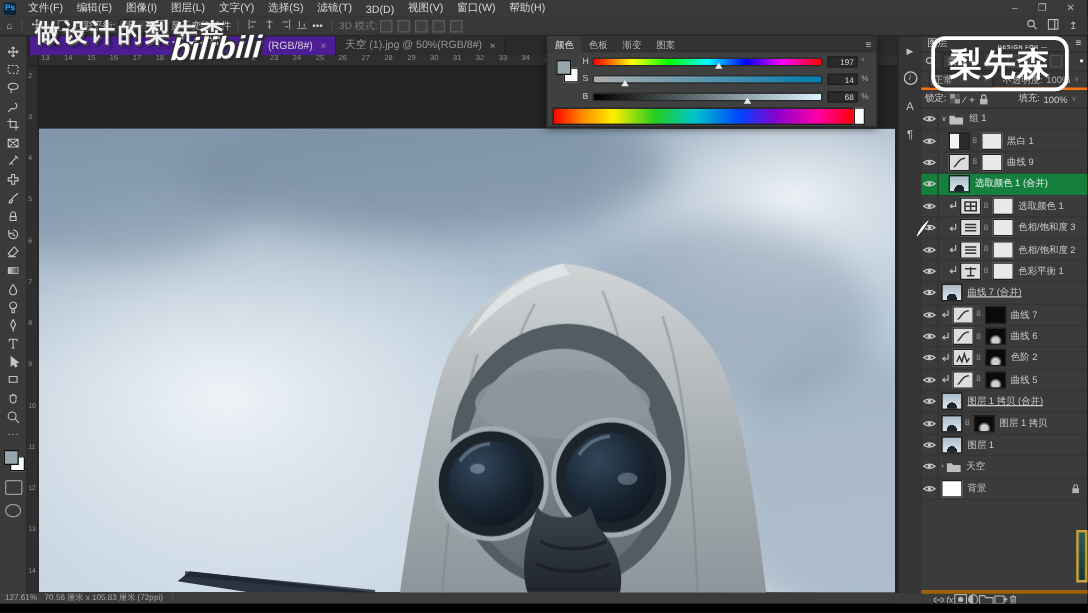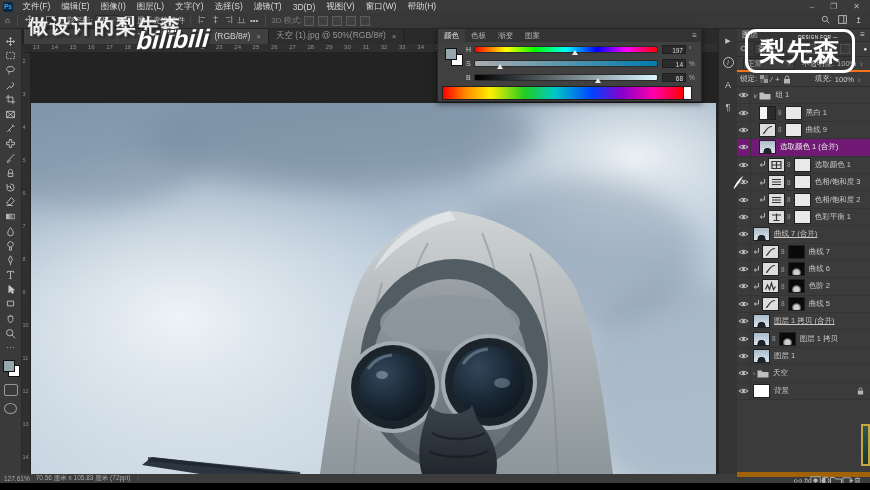--- a/index.html
+++ b/index.html
@@ -20,21 +20,21 @@
   .cb{width:7px;height:7px;border:1px solid #8a8a8a;background:#303030;margin:0 3px 0 6px;}
   .dd{background:#444;border:1px solid #2a2a2a;border-radius:1px;height:10px;padding:0 3px;display:flex;align-items:center;gap:3px;margin-left:3px;}
   .gray{color:#7d7d7d;}
   .obicon{margin:0 2px;color:#c7c7c7;}
   .i3d{width:8px;height:8px;border:1px solid #5c5c5c;margin:0 2px;background:#3f3f3f;}
   #ob-right{margin-left:auto;display:flex;align-items:center;gap:8px;padding-right:8px;}
 
   
   #tabbar{left:24px;top:28px;width:694px;height:16px;background:#2a2a2a;z-index:5;display:flex;}
   .doc-tab{height:16px;display:flex;align-items:center;font-size:8.5px;padding:0 7px;border-right:1px solid #222;gap:6px;white-space:nowrap;overflow:hidden;}
-  .doc-tab.active{background:#404040;color:#d0d0d0;}
+  .doc-tab.active{background:#4c1d95;color:#d0d0d0;}
   .doc-tab.inactive{background:#2d2d2d;color:#969696;}
   .tab-close{font-size:8px;color:#999;}
   .tab1{width:230px;justify-content:flex-end;}
 
   
   #hruler{left:22px;top:44px;width:696px;height:8px;background:#2f2f2f;border-bottom:1px solid #222;z-index:5;overflow:hidden;}
   #hruler span{position:absolute;top:0;font-size:6px;color:#8f8f8f;}
   #vruler{left:22px;top:52px;width:8px;height:422px;background:#2f2f2f;border-right:1px solid #222;z-index:5;overflow:hidden;}
   #vruler span{position:absolute;left:0.5px;font-size:5.5px;color:#8f8f8f;}
   #ruler-corner{left:22px;top:44px;width:8px;height:8px;background:#2c2c2c;border-right:1px solid #222;border-bottom:1px solid #222;z-index:6;}
@@ -63,37 +63,37 @@
 
   
   #layerspanel{left:737px;top:28px;width:133px;height:455px;background:#3b3b3b;z-index:10;font-size:7.5px;}
   .lp-row{position:absolute;left:0;width:133px;display:flex;align-items:center;box-sizing:border-box;}
   #lp-tabs{top:0;height:14px;border-bottom:1px solid #2e2e2e;padding:0 5px;color:#d5d5d5;font-size:8px;}
   #lp-filter{top:14px;height:15px;border-bottom:1px solid #2e2e2e;padding:0 3px;gap:3px;color:#bdbdbd;}
   #lp-blend{top:29px;height:15px;border-bottom:2px solid #f97316;padding:0 3px;gap:3px;}
   #lp-lock{top:44px;height:15px;border-bottom:1px solid #2e2e2e;padding:0 3px;gap:3px;}
   #lp-rows{position:absolute;top:59px;left:0;width:133px;}
   .lrow{position:relative;width:133px;height:17.4px;display:flex;align-items:center;border-bottom:1px solid #343434;box-sizing:border-box;}
-  .lrow.sel{background:#701a75;}
+  .lrow.sel{background:#15803d;}
   .eyebox{width:13px;height:100%;border-right:1px solid #333;display:flex;align-items:center;justify-content:center;flex:none;}
   .lname{margin-left:4px;color:#c9c9c9;white-space:nowrap;}
   .lname.ul{text-decoration:underline;}
   .sel .lname{color:#f0f0f0;}
   .adj{width:15px;height:12px;background:#dcdddd;border:1px solid #1f1f1f;flex:none;display:flex;align-items:center;justify-content:center;}
   .adj.bw{background:linear-gradient(90deg,#f4f4f4 50%,#2b2b2b 50%);}
   .maskth{width:15px;height:12px;border:1px solid #1f1f1f;flex:none;margin-left:3px;}
   .mask-white{background:#e9e9e9;}
   .mask-black{background:#0a0a0a;}
   .mask-blackfig{background:radial-gradient(ellipse 45% 55% at 50% 80%, #cfcfcf 0 40%, #0a0a0a 75%);}
   .thumb-fig{width:15px;height:12px;border:1px solid #1f1f1f;flex:none;
     background:radial-gradient(ellipse 55% 70% at 50% 92%, #1d242b 0 48%, rgba(0,0,0,0) 50%),linear-gradient(180deg,#a9bccb,#dde5ec);}
   .thumb-white{width:15px;height:12px;border:1px solid #1f1f1f;background:#fff;flex:none;}
   .linkg{color:#9a9a9a;font-size:6.5px;margin-left:2px;}
   .caret{font-size:6px;color:#bbb;margin-right:2px;}
-  #lp-bottom{top:444px;height:12px;border-top:5px solid #a16207;justify-content:flex-end;padding:0 8px;color:#b3b3b3;}
+  #lp-bottom{top:444px;height:12px;border-top:3px solid #a16207;justify-content:flex-start;padding:0 8px;color:#b3b3b3;}
   #lp-bottom .bi{display:flex;align-items:center;justify-content:center;font-size:7px;}
   .fxtxt{font-style:italic;font-size:7.5px;}
   .lockright{margin-left:auto;margin-right:6px;}
   .minicon{display:flex;align-items:center;}
 
   
   #colorpanel{left:437px;top:28px;width:263px;height:72px;background:#404040;border:1px solid #262626;box-shadow:0 2px 6px rgba(0,0,0,.5);z-index:40;}
   #cp-tabs{display:flex;align-items:center;height:13px;background:#333;font-size:7.5px;color:#b5b5b5;}
   .cp-tab{padding:0 6px;height:13px;display:flex;align-items:center;}
   .cp-tab.active{background:#3d3d3d;color:#e0e0e0;}

